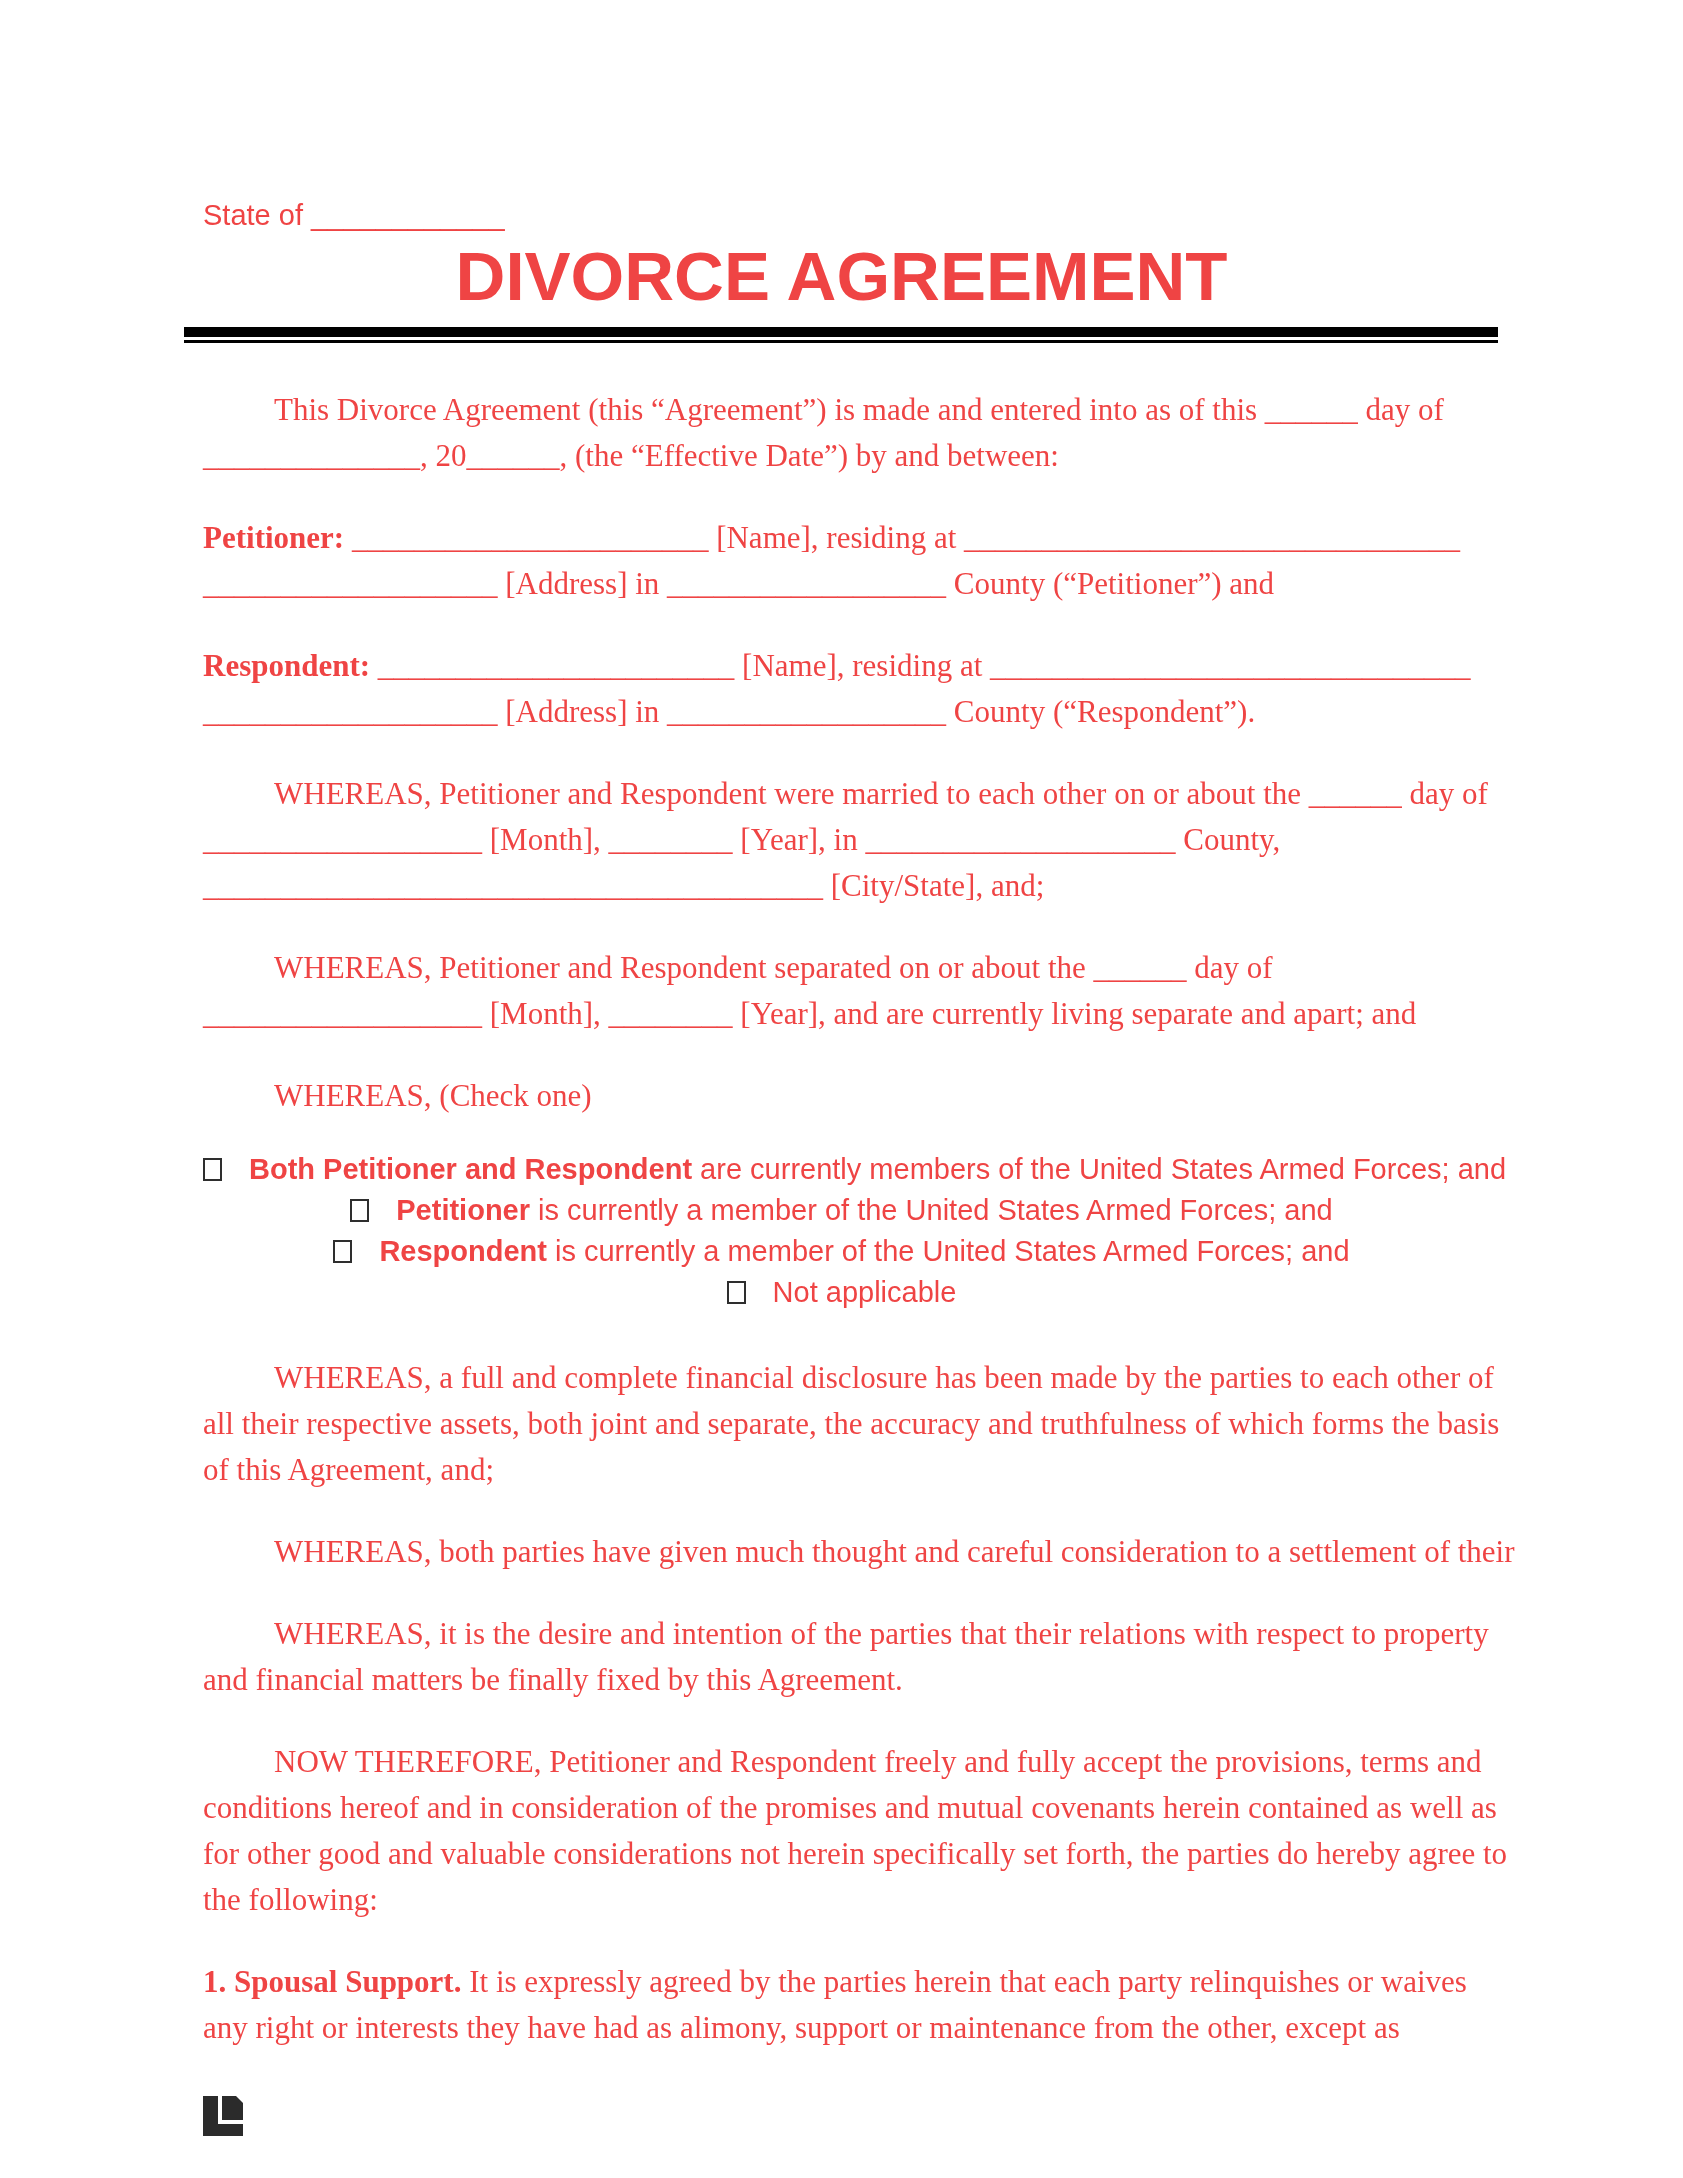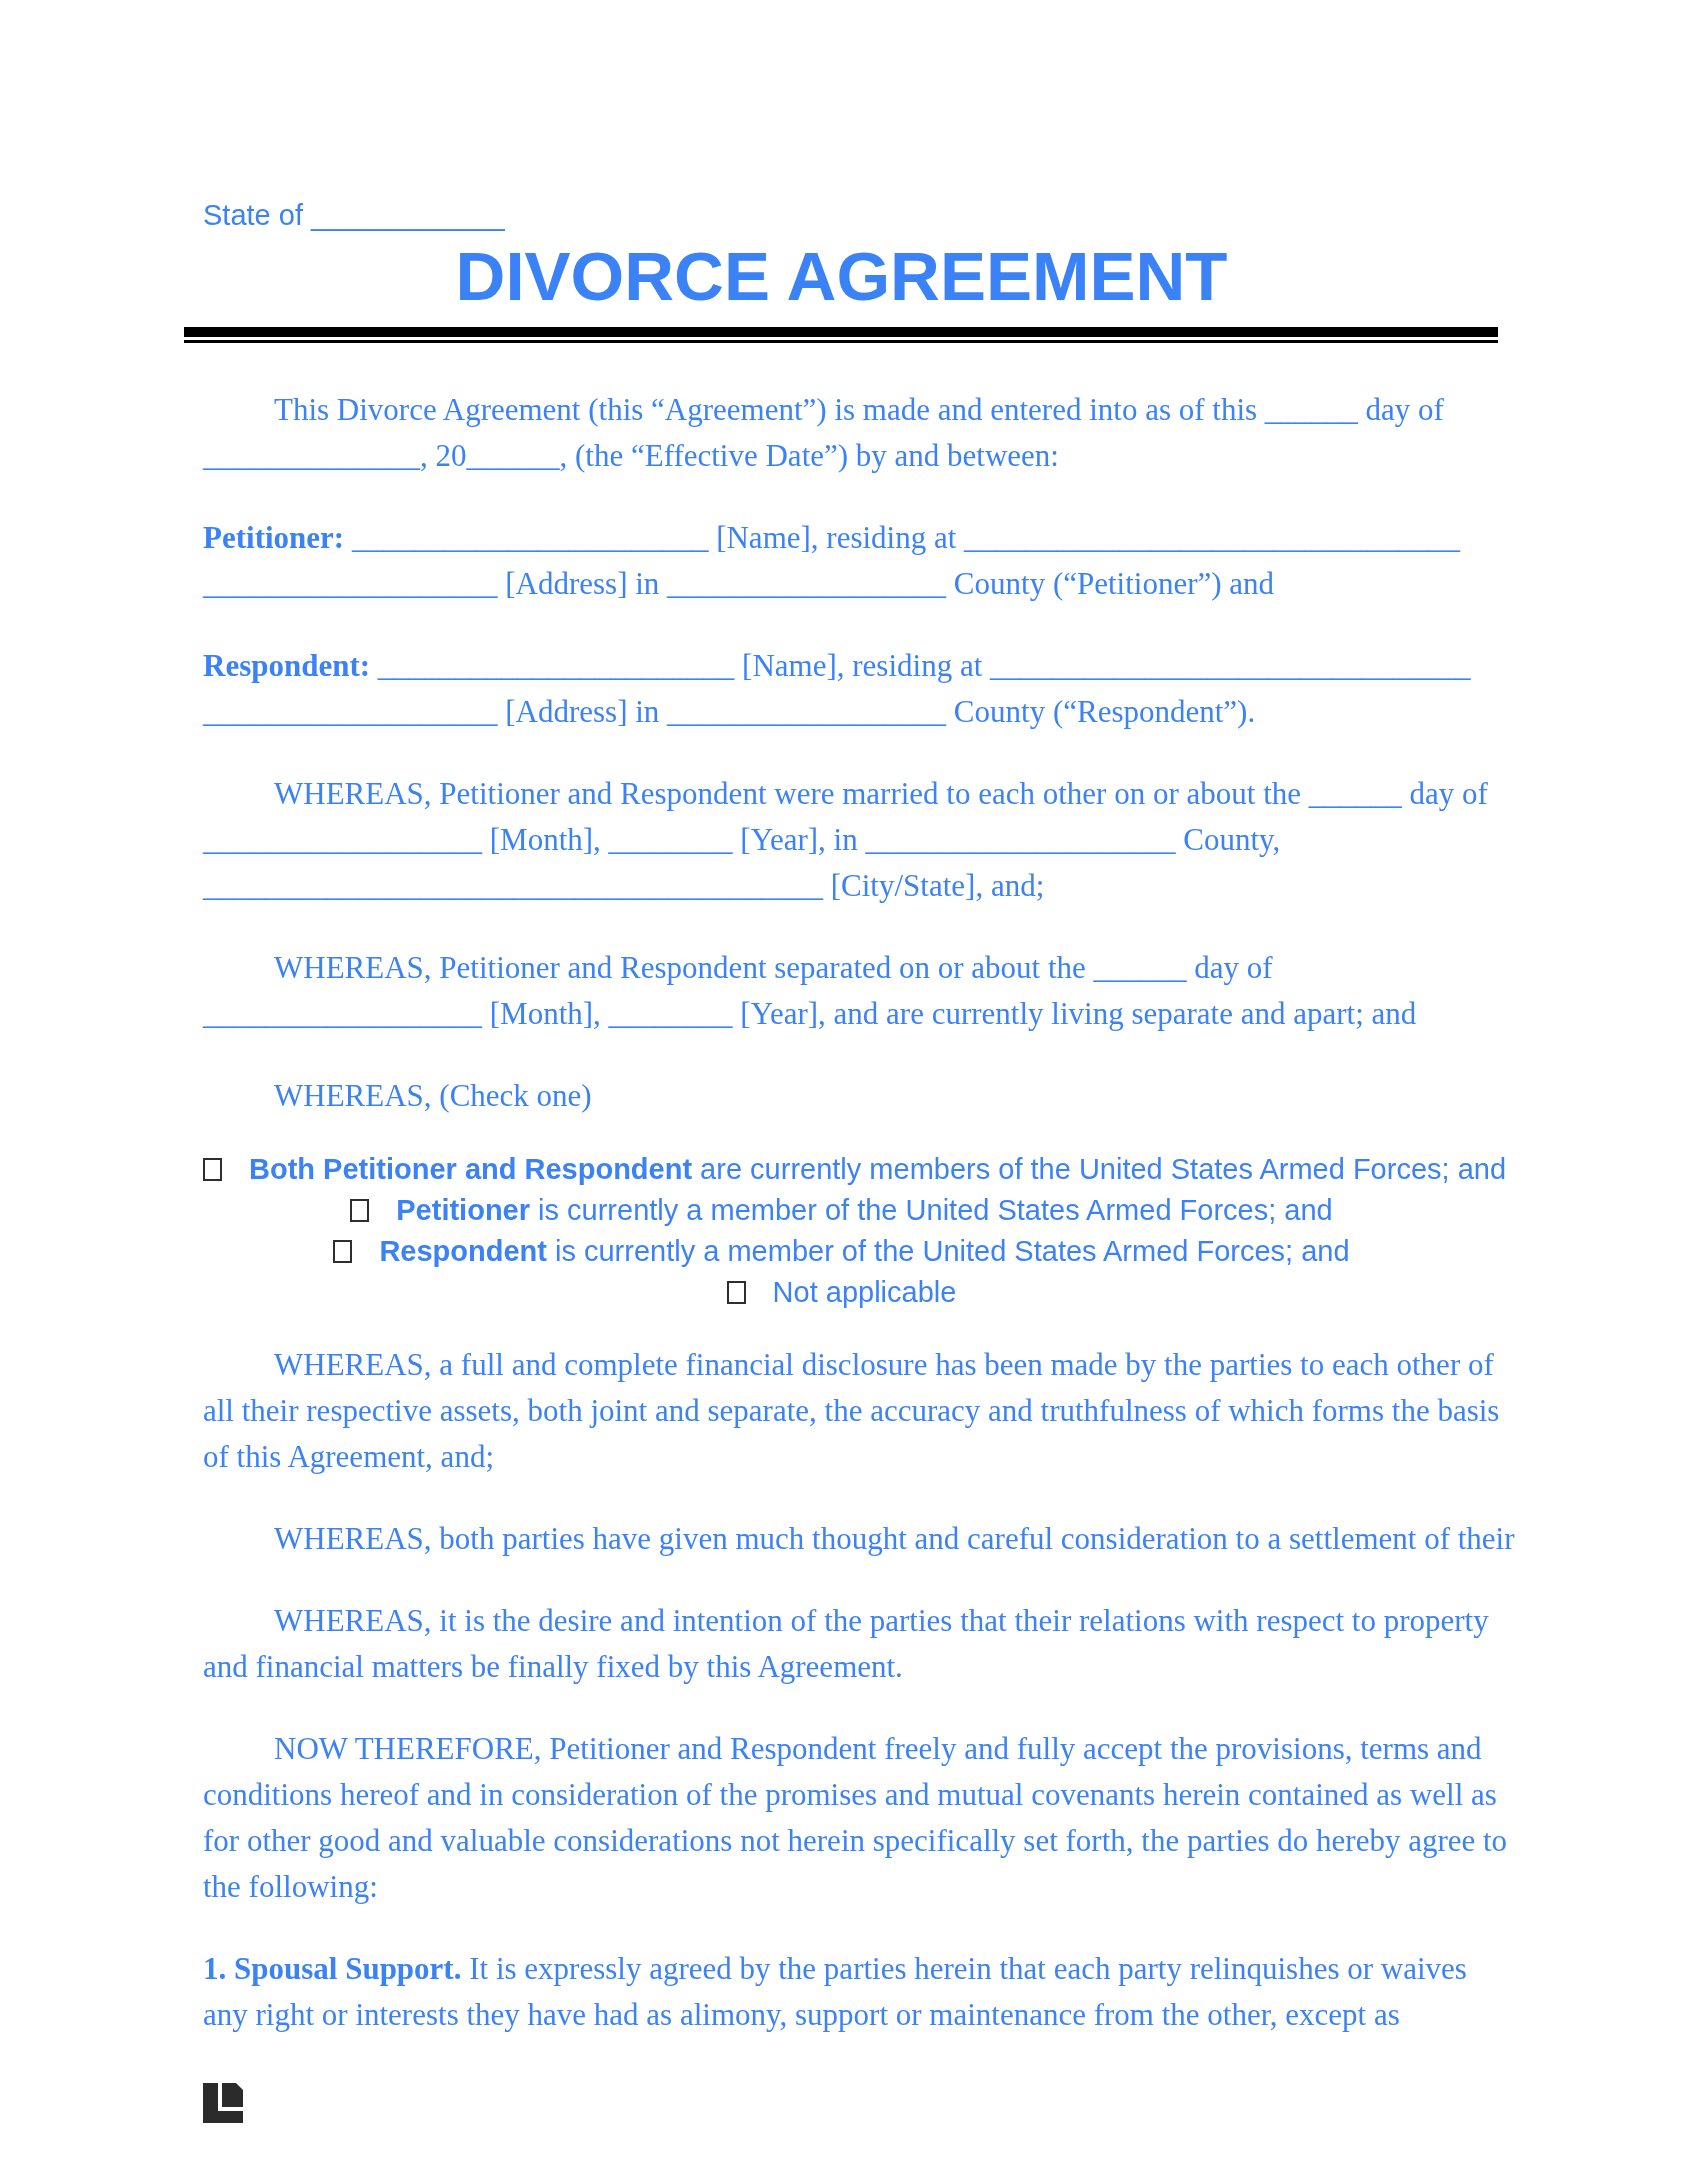--- a/index.html
+++ b/index.html
@@ -1,21 +1,21 @@
 <!DOCTYPE html>
 <html><head>
 <meta charset="utf-8">
 <style>
   html,body{margin:0;padding:0;background:#ffffff;}
   .page{
     position:relative;
     width:1683px;height:2178px;
     background:#ffffff;
     font-family:"Liberation Sans","DejaVu Sans",sans-serif;
-    color:#3b82f6;
+    color:#ef4444;
     box-sizing:border-box;
     padding:195px 203px 0 203px;
     overflow:hidden;
   }
   .line{display:block;white-space:nowrap;line-height:46px;font-size:31px;font-family:Liberation Serif, serif;}
   .ind{padding-left:71px;}
   .b{font-weight:700;}
   .state-line{font-size:29px;line-height:40px;white-space:nowrap;}
   .doc-title{
     margin-top:4px;
@@ -24,21 +24,21 @@
     line-height:75px;
     font-weight:700;
     letter-spacing:0px;
     white-space:nowrap;
   }
   .rule-wrap{margin:13px 0 0 -19px;width:1314px;}
   .rule-thick{height:10px;background:#000;}
   .rule-thin{height:3px;background:#000;margin-top:3px;}
   .para{margin-top:36px;}
   .para-first{margin-top:44px;}
-  .para-fin{margin-top:29px;}
+  .para-fin{margin-top:42px;}
   .checklist{margin-top:30px;text-align:center;}
   .cb-row{display:block;white-space:nowrap;line-height:41px;font-size:29px;}
   .cb-box{
     display:inline-block;
     width:19px;height:23px;
     border:2px solid #2e2e2e;
     box-sizing:border-box;
     margin-right:27px;
     vertical-align:-2px;
     background:#ffffff;

